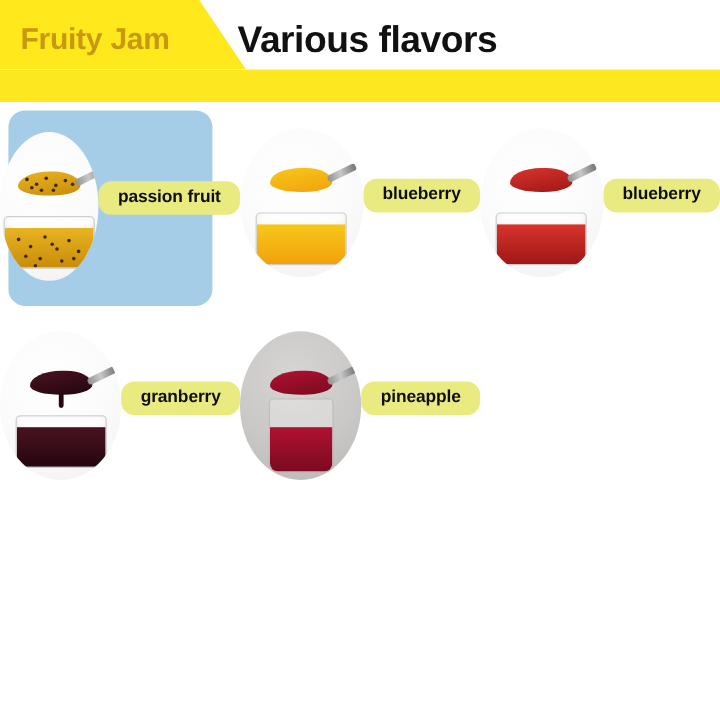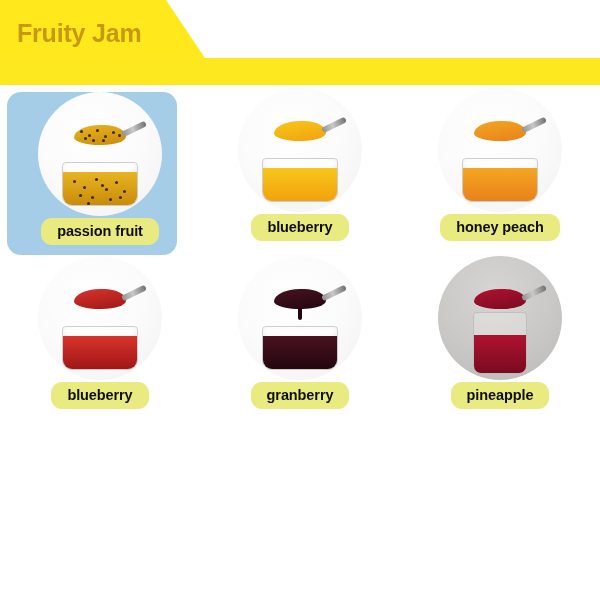--- a/index.html
+++ b/index.html
@@ -61,21 +61,21 @@
     left: 0; top: 85px;
     width: 600px; height: 515px;
     display: grid;
     grid-template-columns: repeat(3, 200px);
     grid-template-rows: 170px 168px 177px;
   }
 
   .cell {
     position: relative;
     display: flex;
-    flex-direction: column;
+    flex-direction: row;
     align-items: center;
     justify-content: flex-end;
   }
   .cell.selected .cell-bg {
     position: absolute;
     left: 7px; top: 7px;
     width: 170px; height: 163px;
     background: #A6CDE8;
     border-radius: 14px;
     z-index: 0;
@@ -184,20 +184,21 @@
 </style>
 </head>
 <body>
 
 <div id="page">
 
   <div class="header">
     <div class="header-yellow-wedge"></div>
     <div class="header-yellow-bar"></div>
     <div class="brand-text">Fruity Jam</div>
+    <div class="headline-text">Various flavors</div>
   </div>
 
   <div class="grid" id="grid">
       <div class="cell selected">
     <div class="cell-bg"></div>
     <div class="thumb bg-white">
       <div class="scoop" style="top:33px;background:linear-gradient(170deg, #E8B422 0%, #C98C0A 100%)">
         <div class="seeds">
               <i style="left:6px;top:5px"></i>
               <i style="left:14px;top:9px"></i>
@@ -245,36 +246,20 @@
            
          </div>
          <div class="rim"></div>
        </div>
     </div>
     <div class="label">blueberry</div>
   </div>
       <div class="cell">
 
     <div class="thumb bg-white">
-      <div class="scoop" style="top:33px;background:linear-gradient(170deg, #F4A623 0%, #E8821A 100%)">
-        
-      </div>
-
-      <div class="jar" style="bottom:10px">
-         <div class="fill" style="background:linear-gradient(180deg, #F4A623 0%, #E8821A 100%)">
-           
-         </div>
-         <div class="rim"></div>
-       </div>
-    </div>
-    <div class="label">honey peach</div>
-  </div>
-      <div class="cell">
-
-    <div class="thumb bg-white">
       <div class="scoop" style="top:33px;background:linear-gradient(170deg, #D8342C 0%, #A01717 100%)">
         
       </div>
 
       <div class="jar" style="bottom:10px">
          <div class="fill" style="background:linear-gradient(180deg, #D8342C 0%, #A01717 100%)">
            
          </div>
          <div class="rim"></div>
        </div>

